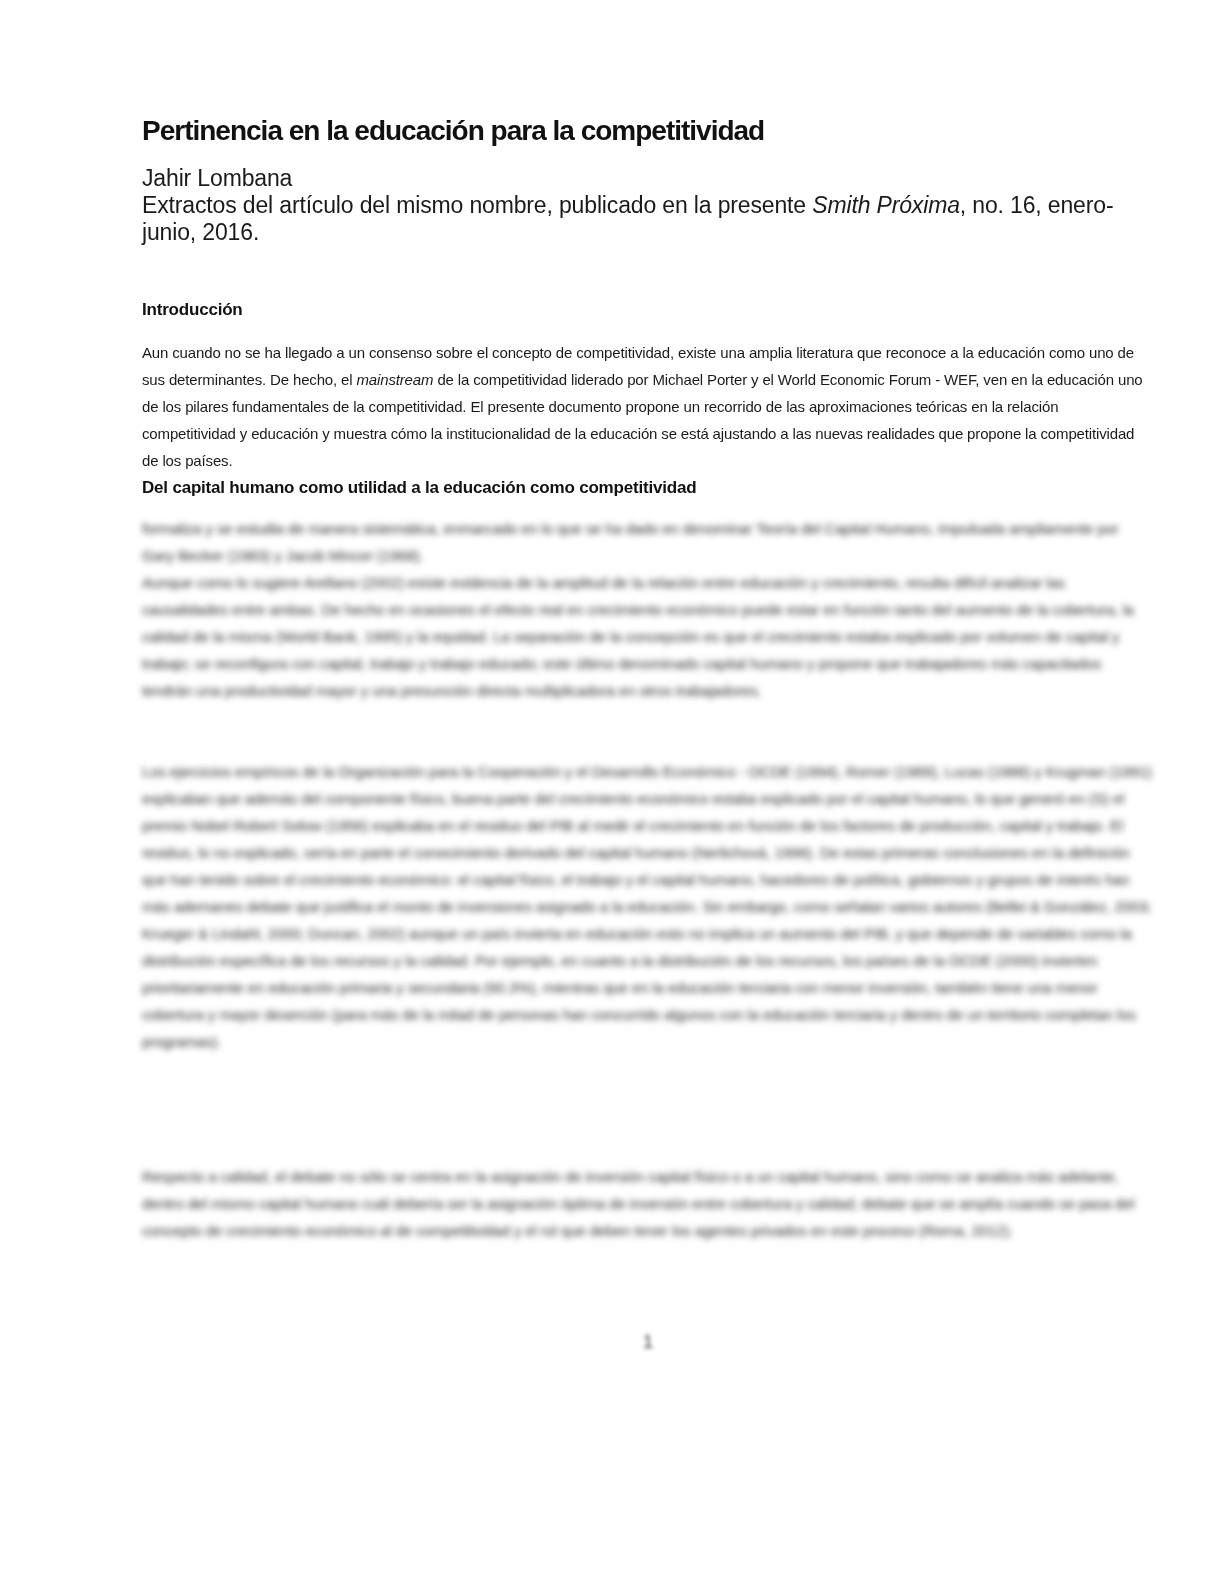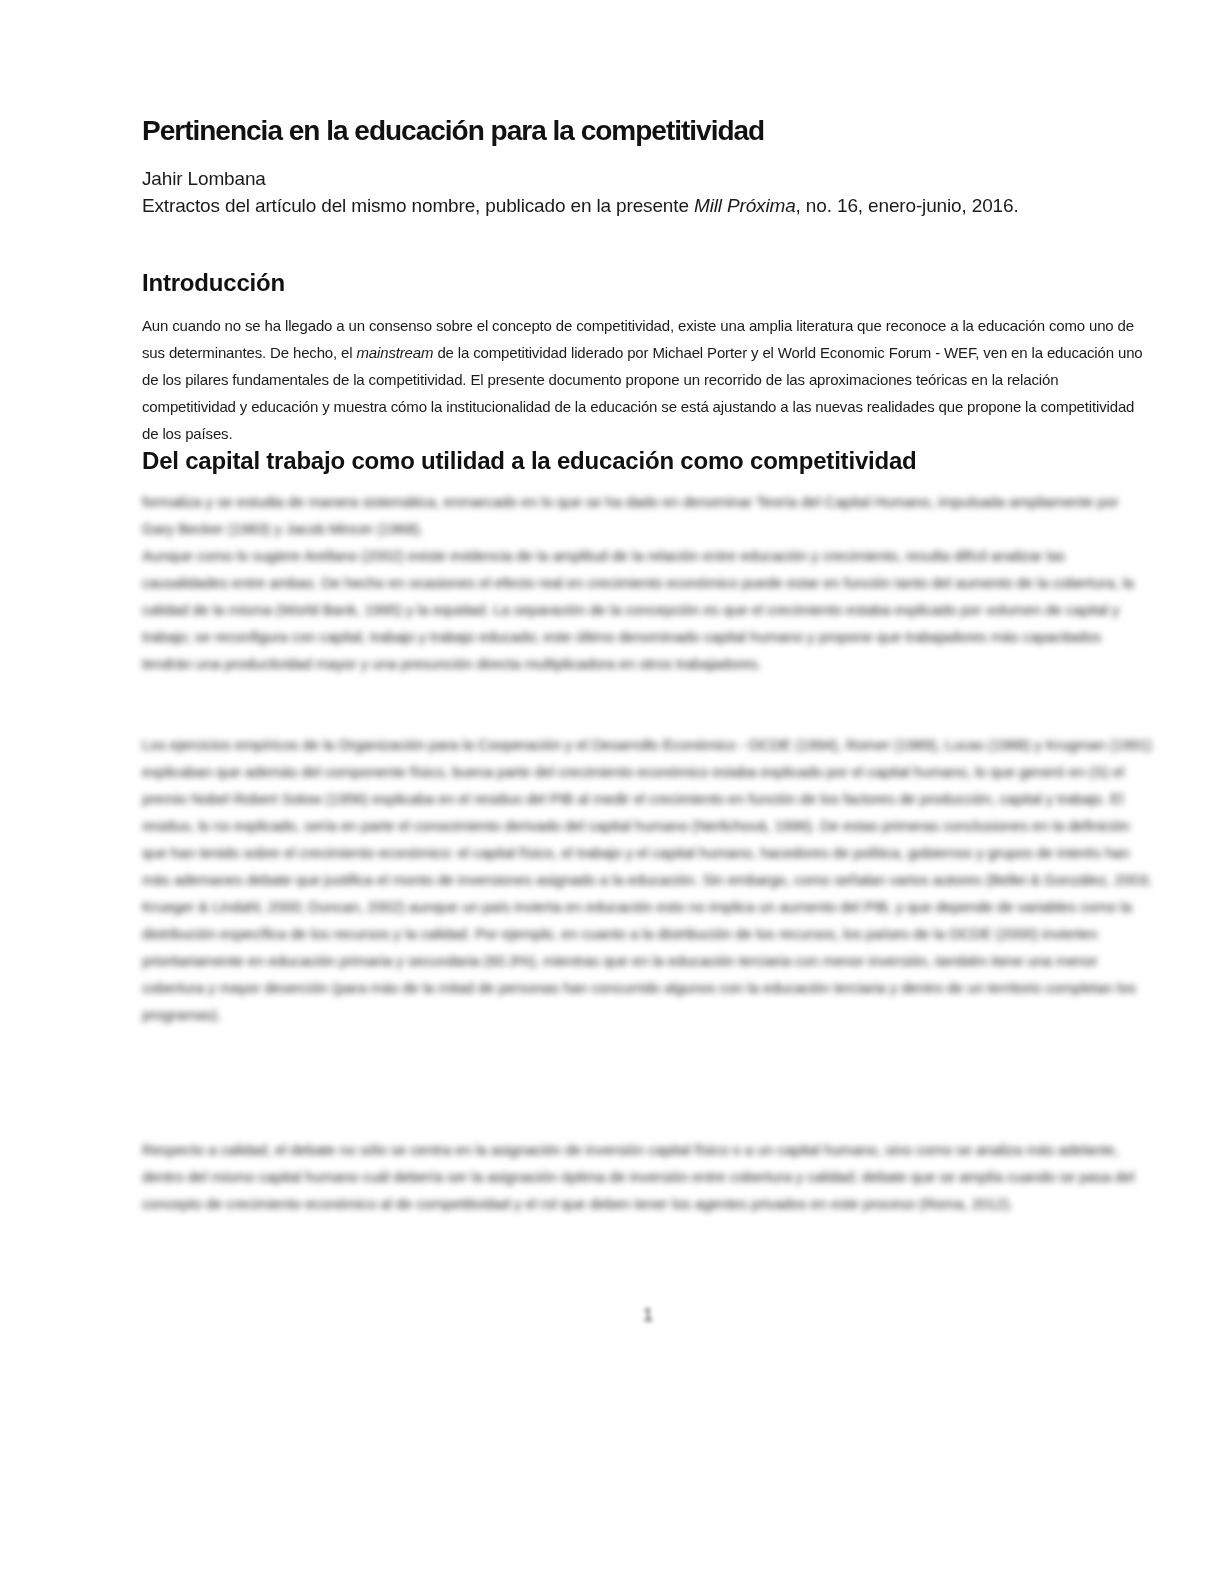--- a/index.html
+++ b/index.html
@@ -25,27 +25,27 @@
   .doc-title {
     margin: 0 0 15px 0;
     font-size: 28px;
     line-height: 38px;
     font-weight: 700;
     letter-spacing: -1px;
     color: #111111;
   }
   .byline {
     margin: 0 0 50px 0;
-    font-size: 19px;
+    font-size: 23px;
     line-height: 27px;
     letter-spacing: -0.15px;
   }
   .section-heading {
     margin: 0 0 15px 0;
-    font-size: 24px;
+    font-size: 17px;
     line-height: 28px;
     font-weight: 700;
     letter-spacing: -0.2px;
     color: #111111;
   }
   .section-heading.tight {
     margin-bottom: 13px;
   }
   p.body-par {
     margin: 0;
@@ -78,30 +78,30 @@
 </style>
 </head>
 <body>
 
 <div class="page">
 
   <h1 class="doc-title">Pertinencia en la educación para la competitividad</h1>
 
   <div class="byline">
     <span>Jahir Lombana</span><br>
-    <span>Extractos del artículo del mismo nombre, publicado en la presente </span><span class="ital">Mill Próxima</span><span>, no. 16, enero-junio, 2016.</span>
+    <span>Extractos del artículo del mismo nombre, publicado en la presente </span><span class="ital">Smith Próxima</span><span>, no. 16, enero-junio, 2016.</span>
   </div>
 
   <h2 class="section-heading">Introducción</h2>
 
   <p class="body-par mb11">
     <span>Aun cuando no se ha llegado a un consenso sobre el concepto de competitividad, existe una amplia literatura que reconoce a la educación como uno de sus determinantes. De hecho, el </span><span class="ital">mainstream</span><span> de la competitividad liderado por Michael Porter y el World Economic Forum - WEF, ven en la educación uno de los pilares fundamentales de la competitividad. El presente documento propone un recorrido de las aproximaciones teóricas en la relación competitividad y educación y muestra cómo la institucionalidad de la educación se está ajustando a las nuevas realidades que propone la competitividad de los países.</span>
   </p>
 
-  <h2 class="section-heading tight">Del capital trabajo como utilidad a la educación como competitividad</h2>
+  <h2 class="section-heading tight">Del capital humano como utilidad a la educación como competitividad</h2>
 
 
   <p class="body-par blurred h2l mb12">formaliza y se estudia de manera sistemática, enmarcado en lo que se ha dado en denominar Teoría del Capital Humano, impulsada ampliamente por Gary Becker (1983) y Jacob Mincer (1968).</p>
 
   <p class="body-par blurred h7l mb15">Aunque como lo sugiere Arellano (2002) existe evidencia de la amplitud de la relación entre educación y crecimiento, resulta difícil analizar las causalidades entre ambas. De hecho en ocasiones el efecto real en crecimiento económico puede estar en función tanto del aumento de la cobertura, la calidad de la misma (World Bank, 1995) y la equidad. La separación de la concepción es que el crecimiento estaba explicado por volumen de capital y trabajo; se reconfigura con capital, trabajo y trabajo educado; este último denominado capital humano y propone que trabajadores más capacitados tendrán una productividad mayor y una presunción directa multiplicadora en otros trabajadores.</p>
 
   <p class="body-par blurred h15l mb16">Los ejercicios empíricos de la Organización para la Cooperación y el Desarrollo Económico - OCDE (1994), Romer (1989), Lucas (1988) y Krugman (1991) explicaban que además del componente físico, buena parte del crecimiento económico estaba explicado por el capital humano, lo que generó en (S) el premio Nobel Robert Solow (1956) explicaba en el residuo del PIB al medir el crecimiento en función de los factores de producción, capital y trabajo. El residuo, lo no explicado, sería en parte el conocimiento derivado del capital humano (Nerlichová, 1996). De estas primeras conclusiones en la definición que han tenido sobre el crecimiento económico: el capital físico, el trabajo y el capital humano, hacedores de política, gobiernos y grupos de interés han más ademanes debate que justifica el monto de inversiones asignado a la educación. Sin embargo, como señalan varios autores (Bellei &amp; González, 2003; Krueger &amp; Lindahl, 2000; Duncan, 2002) aunque un país invierta en educación esto no implica un aumento del PIB, y que depende de variables como la distribución específica de los recursos y la calidad. Por ejemplo, en cuanto a la distribución de los recursos, los países de la OCDE (2000) invierten prioritariamente en educación primaria y secundaria (60.3%), mientras que en la educación terciaria con menor inversión, también tiene una menor cobertura y mayor deserción (para más de la mitad de personas han concurrido algunos con la educación terciaria y dentro de un territorio completan los programas).</p>
 
   <p class="body-par blurred h5l">Respecto a calidad, el debate no sólo se centra en la asignación de inversión capital físico o a un capital humano, sino como se analiza más adelante, dentro del mismo capital humano cuál debería ser la asignación óptima de inversión entre cobertura y calidad; debate que se amplía cuando se pasa del concepto de crecimiento económico al de competitividad y el rol que deben tener los agentes privados en este proceso (Roma, 2012).</p>
 

